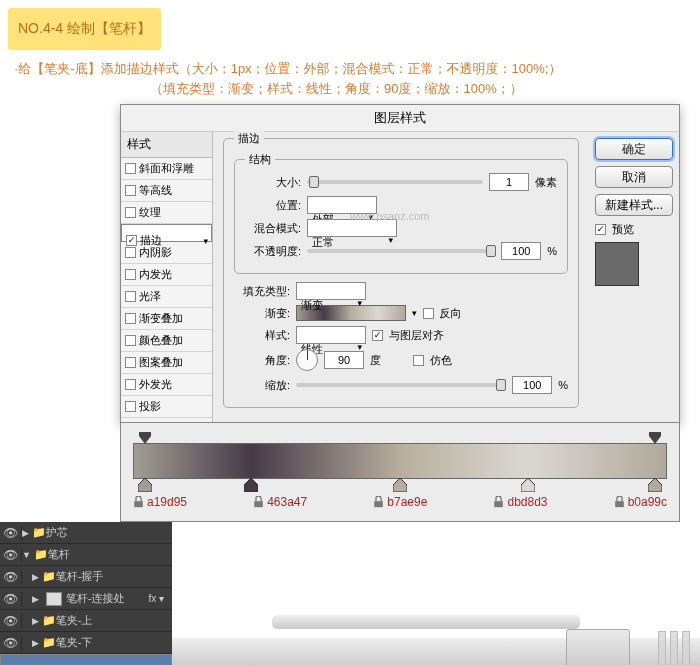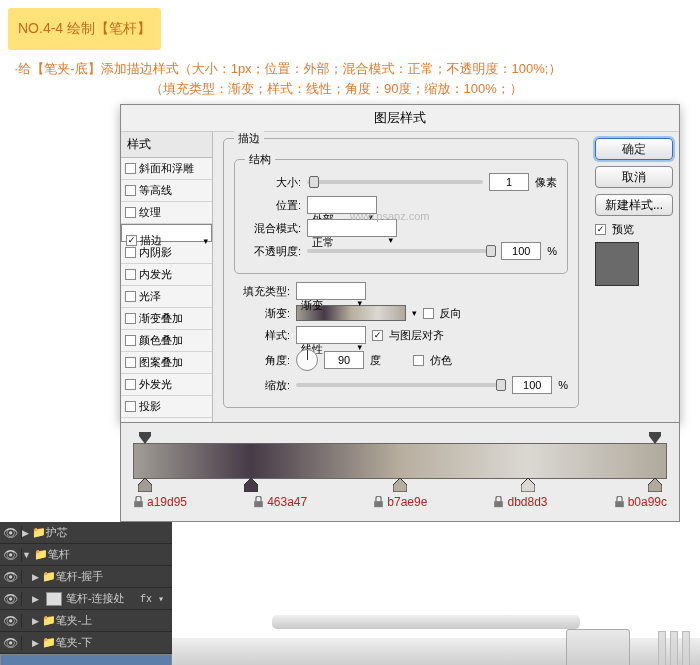--- a/index.html
+++ b/index.html
@@ -46,21 +46,21 @@
 .stop-labels span { display: flex; align-items: center; gap: 3px; }
 .lock { width: 11px; height: 12px; }
 
 .layers { display: flex; background: #000; }
 .layer-panel { width: 172px; background: #3d3d3d; color: #ccc; font-size: 11px; }
 .lrow { display: flex; align-items: center; height: 22px; border-bottom: 1px solid #2a2a2a; padding-right: 4px; }
 .lrow.sel { background: #5b7fa8; color: #fff; }
 .eye { width: 22px; text-align: center; font-size: 12px; border-right: 1px solid #2a2a2a; }
 .thumb { width: 16px; height: 14px; border: 1px solid #888; background: #ddd; margin: 0 4px; }
 .indent1 { padding-left: 10px; }
-.fx { margin-left: auto; font-size: 10px; padding: 0 4px; font-family: Liberation Mono, monospace; }
+.fx { margin-left: auto; font-size: 10px; padding: 0 4px; }
 .tri { font-size: 9px; margin-right: 3px; }
 
 .render { flex: 1; background: #fff; position: relative; height: 195px; }
 .pen-body { position: absolute; bottom: 35px; left: 0; right: 0; height: 44px; background: linear-gradient(#efefef,#cfcfcf 60%,#e8e8e8); }
 .clip-ring { position: absolute; bottom: 28px; right: 70px; width: 64px; height: 60px; background: linear-gradient(#e9e9e9,#bcbcbc); border: 1px solid #aaa; border-radius: 3px; }
 .clip-top { position: absolute; bottom: 88px; left: 100px; right: 120px; height: 14px; background: linear-gradient(#efefef,#cacaca); border-radius: 5px; }
 .grooves { position: absolute; bottom: 28px; right: 10px; display: flex; gap: 4px; }
 .grooves div { width: 8px; height: 58px; background: linear-gradient(#e0e0e0,#c5c5c5); border: 1px solid #bbb; }
 .psanz { position: absolute; left: 50%; top: 210px; font-size:11px; color:#bbb;}
 </style>

